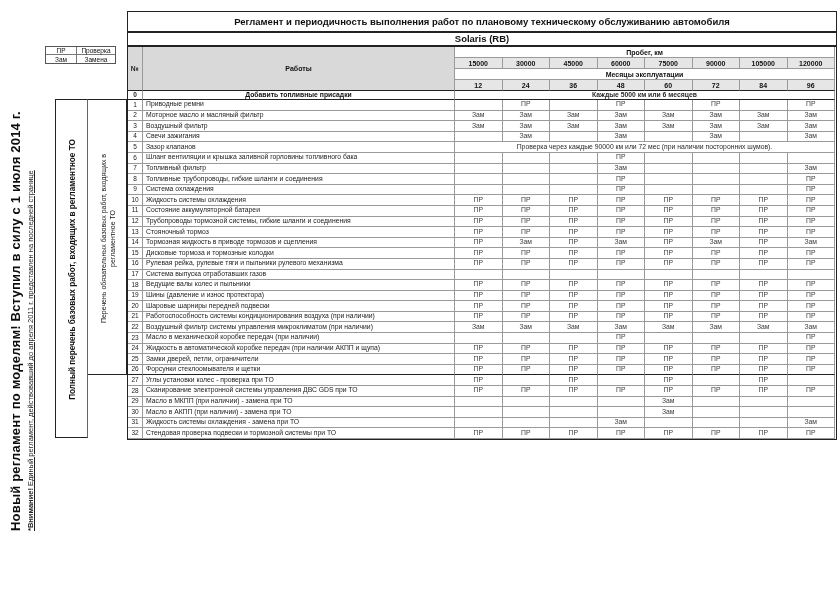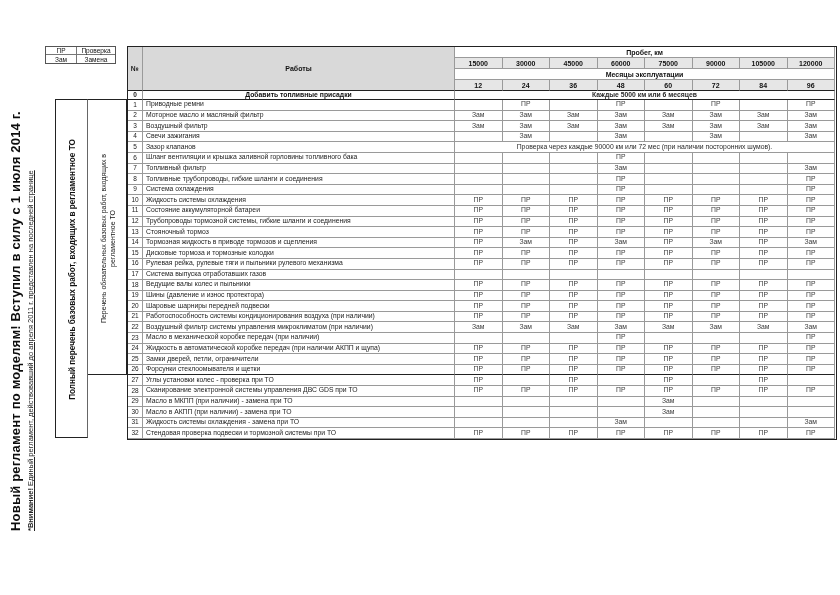--- a/index.html
+++ b/index.html
@@ -61,20 +61,22 @@
 </head>
 <body>
 
 <div id="page">
 
   <div id="side-note">
     <div class="vt-big">Новый регламент по моделям!  Вступил в силу с 1 июля 2014 г.</div>
     <div class="vt-small"><span class="b">*Внимание!</span><span> Единый регламент, действовавший до апреля 2011 г. представлен на последней странице</span></div>
   </div>
 
+  <div id="title-box">Регламент и периодичность выполнения работ по плановому техническому обслуживанию автомобиля</div>
+  <div id="model-box">Solaris (RB)</div>
 
   <div id="legend">
     <div>ПР</div>
     <div>Проверка</div>
     <div>Зам</div>
     <div>Замена</div>
   </div>
 
   <div class="gbar" id="gbar-outer">
     <div class="rot">Полный перечень базовых работ, входящих в регламентное ТО</div>

